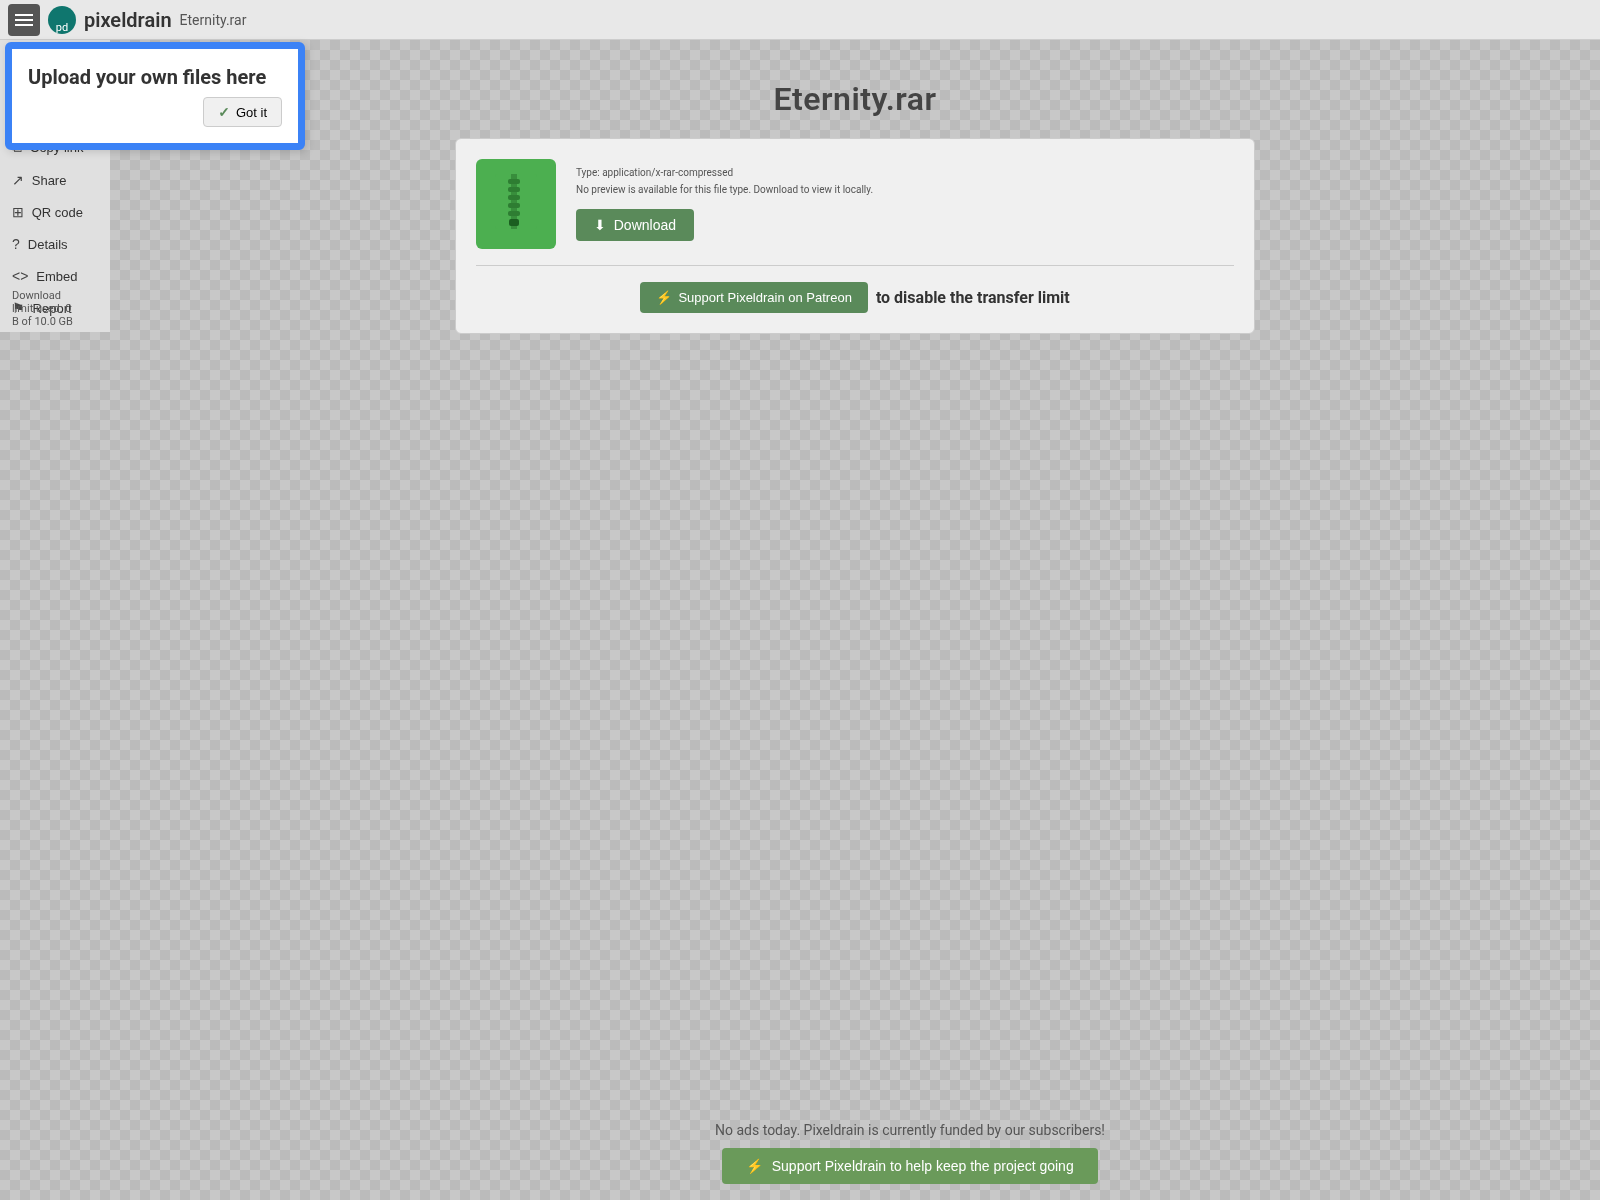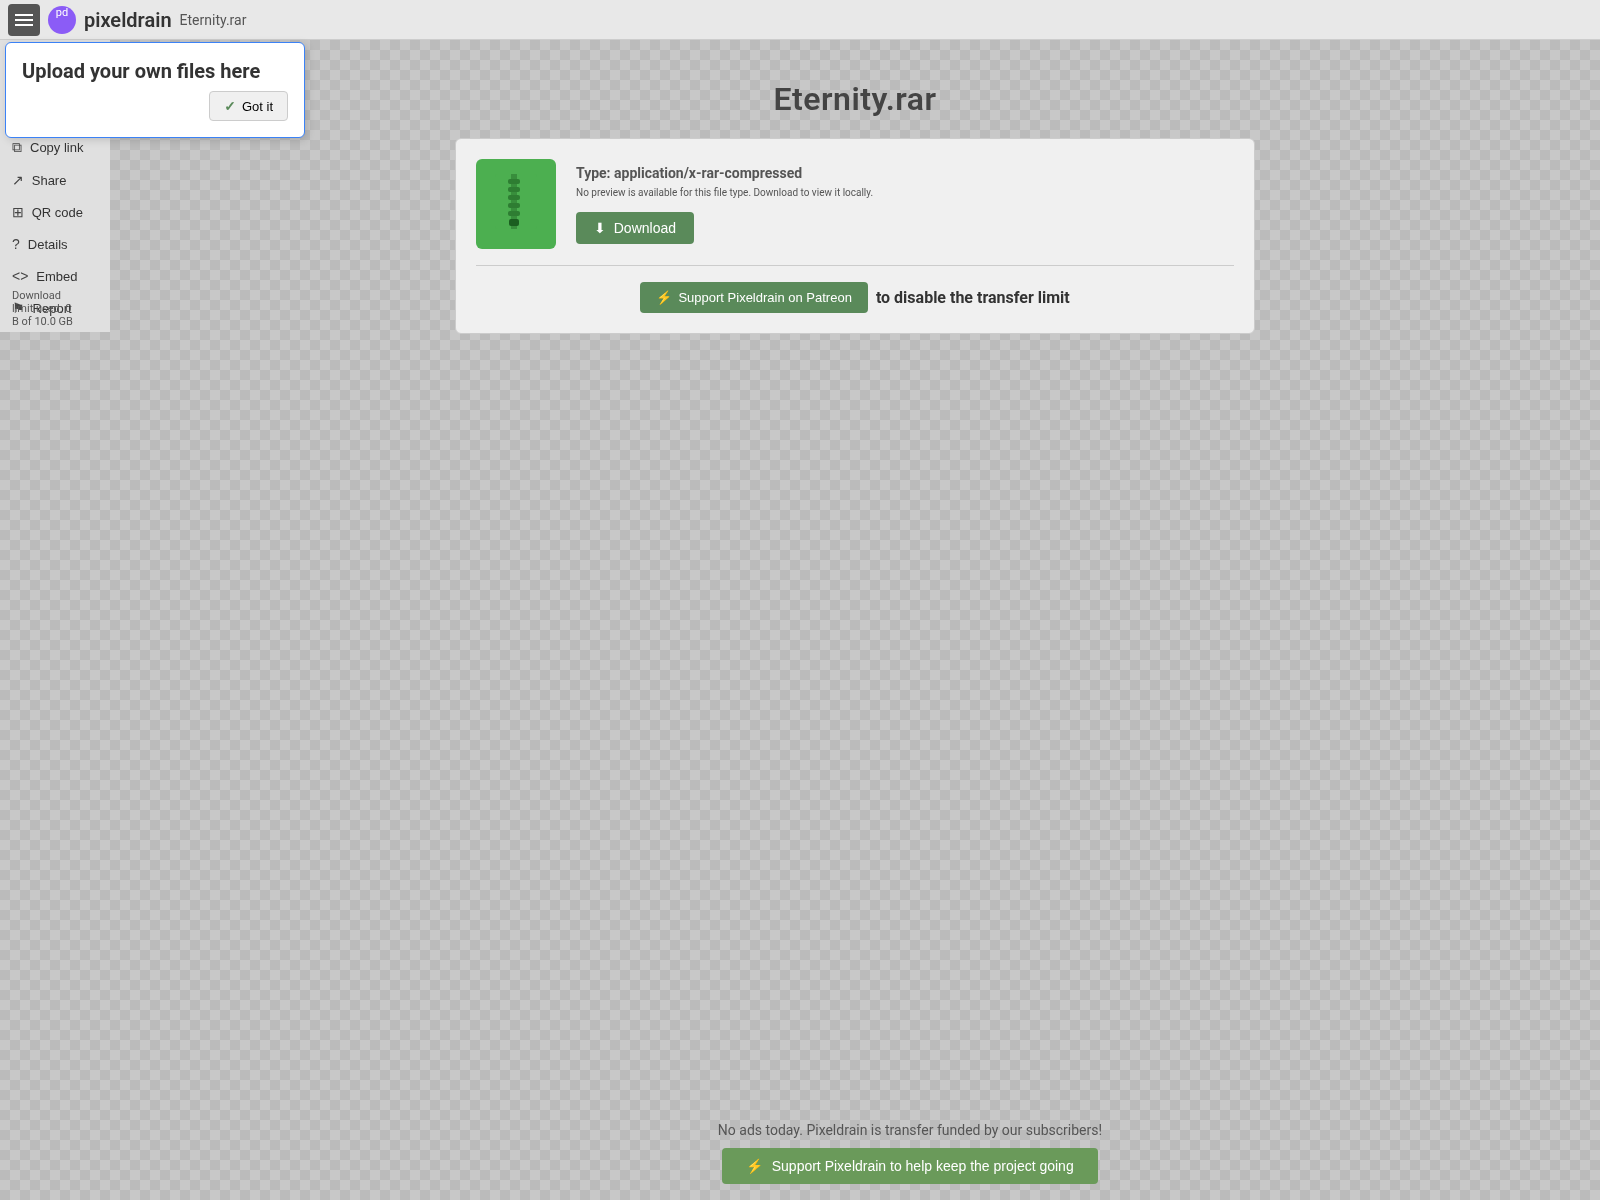--- a/index.html
+++ b/index.html
@@ -61,24 +61,24 @@
       height: 2px;
       background: white;
       left: 0;
     }
     .topbar-menu-btn span::before { top: -5px; }
     .topbar-menu-btn span::after { top: 5px; }
 
     .topbar-logo {
       width: 28px;
       height: 28px;
-      background: #8b5cf6;
+      background: #0f766e;
       border-radius: 50%;
       display: flex;
-      align-items: flex-start;
+      align-items: flex-end;
       justify-content: center;
       font-size: 11px;
       color: white;
     }
 
     .topbar-site-name {
       font-size: 20px;
       font-weight: 600;
       color: #333;
     }
@@ -173,24 +173,23 @@
       justify-content: center;
       flex-shrink: 0;
       position: relative;
     }
 
     .file-meta {
       flex: 1;
     }
 
     .file-type-text {
-      font-size: 14px;
+      font-size: 10px;
       color: #555;
       margin-bottom: 6px;
-      font-weight: bold;
     }
 
     .file-preview-text {
       font-size: 10px;
       color: #555;
       margin-bottom: 14px;
     }
 
     .download-btn {
       background: #5a8a5a;
@@ -286,21 +285,21 @@
       padding: 4px 12px;
     }
 
     
     .tooltip-popup {
       position: absolute;
       top: 42px;
       left: 5px;
       width: 300px;
       background: white;
-      border: 1px solid #3b82f6;
+      border: 7px solid #3b82f6;
       border-radius: 6px;
       padding: 16px;
       box-shadow: 2px 2px 8px rgba(0,0,0,0.15);
       z-index: 100;
     }
 
     .tooltip-title {
       font-size: 20px;
       font-weight: 700;
       color: #333;
@@ -450,19 +449,19 @@
     <div class="support-row">
       <button class="support-btn">
         <span>⚡</span>
         <span>Support Pixeldrain on Patreon</span>
       </button>
       <span class="support-text">to disable the transfer limit</span>
     </div>
   </div>
 
   <div class="bottom-bar">
-    <p class="bottom-ad-text">No ads today. Pixeldrain is transfer funded by our subscribers!</p>
+    <p class="bottom-ad-text">No ads today. Pixeldrain is currently funded by our subscribers!</p>
     <button class="bottom-support-btn">
       <span>⚡</span>
       <span>Support Pixeldrain to help keep the project going</span>
     </button>
   </div>
 </div>
 
 </body></html>

